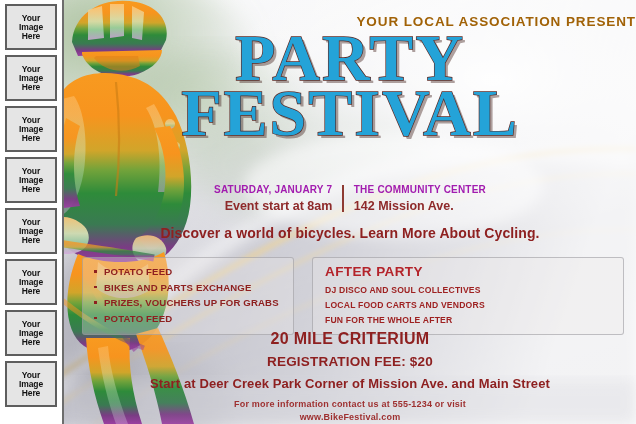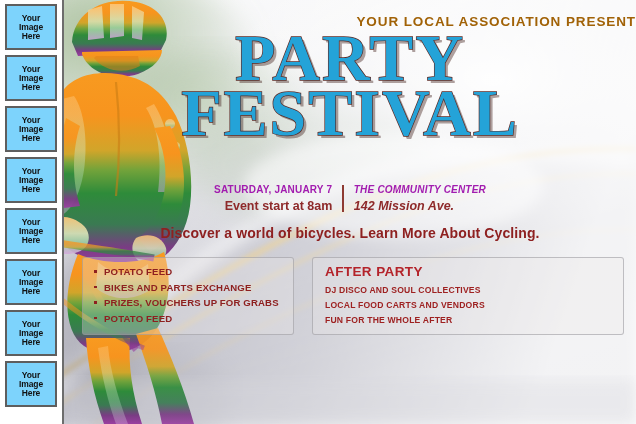--- a/index.html
+++ b/index.html
@@ -28,21 +28,21 @@
     border-right: 2px solid #6d6d6d;
     box-sizing: border-box;
     z-index: 40;
     padding: 4px 0 0 0;
   }
   .thumb {
     position: relative;
     width: 52px;
     height: 46px;
     margin: 0 auto 5px auto;
-    background: #7dd3fc;
+    background: #e5e5e5;
     border: 2px solid #5e5e5e;
     box-sizing: border-box;
     display: flex;
     flex-direction: column;
     align-items: center;
     justify-content: center;
     line-height: 1.06;
   }
   .thumb span {
     display: block;
@@ -116,21 +116,21 @@
   .info-row {
     position: absolute;
     top: 184px;
     left: 0; right: 0;
     display: flex;
     justify-content: center;
     align-items: stretch;
   }
   .info-col { padding: 0 10px; }
   .info-col.left { text-align: right; }
-  .info-col.right { text-align: left; font-style: italic; }
+  .info-col.right { text-align: left; }
   .info-divider {
     width: 1.5px;
     background: #8e3a32;
     margin: 1px 0 3px 0;
   }
   .info-big {
     font-size: 10px;
     font-weight: bold;
     color: #a21caf;
     letter-spacing: 0.2px;
@@ -444,20 +444,27 @@
 
       <div class="panel panel-right">
         <div class="panel-title">AFTER PARTY</div>
         <div class="panel-line">DJ DISCO AND SOUL COLLECTIVES</div>
         <div class="panel-line">LOCAL FOOD CARTS AND VENDORS</div>
         <div class="panel-line">FUN FOR THE WHOLE AFTER</div>
       </div>
 
     </div>
 
+    <div class="crit">
+      <div class="crit-1">20 MILE CRITERIUM</div>
+      <div class="crit-2">REGISTRATION FEE: $20</div>
+      <div class="crit-3">Start at Deer Creek Park Corner of Mission Ave. and Main Street</div>
+      <div class="crit-4">For more information contact us at 555-1234 or visit</div>
+      <div class="crit-5">www.BikeFestival.com</div>
+    </div>
 
   </div>
 
   <div id="thumb-rail">
     <div class="thumb">
       <span>Your</span>
       <span>Image</span>
       <span>Here</span>
     </div>
     <div class="thumb">

